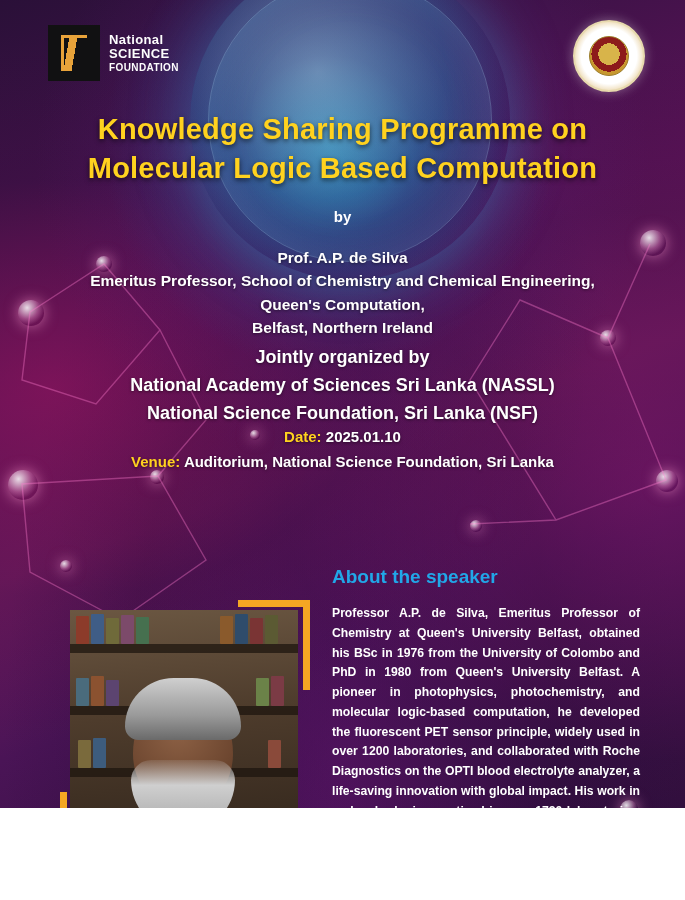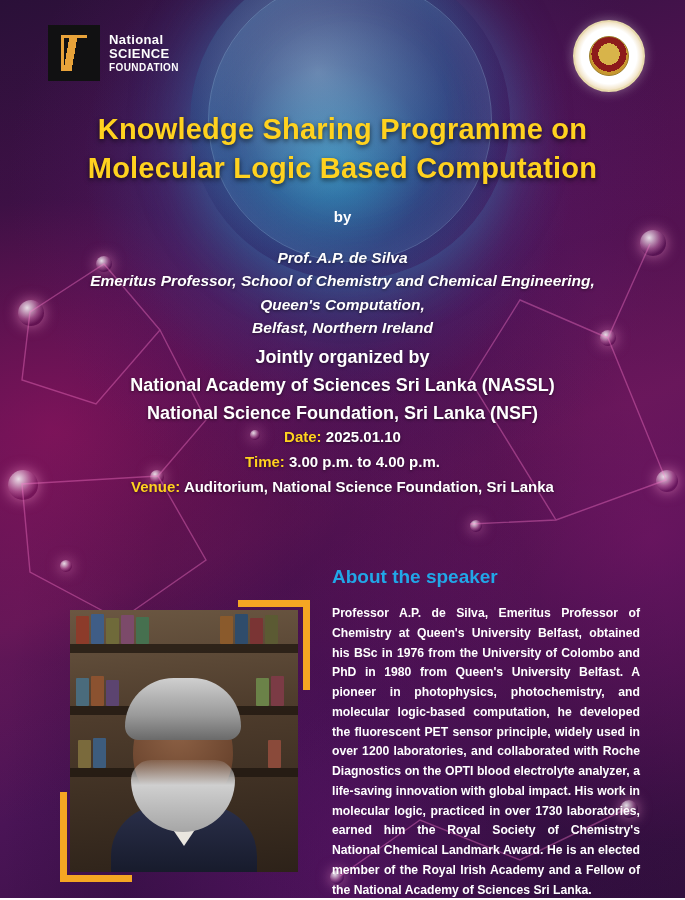--- a/index.html
+++ b/index.html
@@ -3,21 +3,21 @@
 <meta charset="utf-8">
 <style>
   * { box-sizing: border-box; }
   html, body {
     margin: 0; padding: 0;
     width: 685px; height: 900px;
     font-family: "Liberation Sans", sans-serif;
   }
   #poster {
     position: relative;
-    width: 685px; height: 898px;
+    width: 685px; height: 808px;
     overflow: hidden;
     background:
       radial-gradient(circle at 48% 18%, rgba(60,180,220,0.55) 0%, rgba(40,90,160,0.35) 12%, rgba(25,20,60,0.0) 30%),
       radial-gradient(circle at 50% 20%, rgba(20,160,200,0.35) 0%, rgba(90,30,120,0.25) 22%, rgba(0,0,0,0) 42%),
       radial-gradient(ellipse at 8% 48%, rgba(150,20,90,0.55) 0%, rgba(60,10,60,0.2) 35%, rgba(0,0,0,0) 60%),
       radial-gradient(ellipse at 95% 60%, rgba(120,20,100,0.55) 0%, rgba(40,10,50,0.2) 40%, rgba(0,0,0,0) 65%),
       radial-gradient(ellipse at 50% 95%, rgba(95,20,110,0.6) 0%, rgba(40,10,60,0.3) 45%, rgba(0,0,0,0) 70%),
       linear-gradient(160deg, #2a1038 0%, #3d1247 18%, #5b1358 38%, #6d1a5e 55%, #4a1456 72%, #33103f 100%);
     color: #ffffff;
   }
@@ -81,21 +81,21 @@
   
   #title-block { position: absolute; top: 110px; left: 0; right: 0; z-index: 6; text-align: center; }
   .title-line {
     font-size: 29px; font-weight: bold; color: #ffd21f; line-height: 1.35;
     text-shadow: 0 2px 5px rgba(0,0,0,.65);
     letter-spacing: .2px;
   }
   #by-text { margin-top: 20px; font-size: 15px; font-weight: bold; color: #ffffff; }
 
   #speaker-block { position: absolute; top: 246px; left: 0; right: 0; z-index: 6; text-align: center; }
-  #speaker-block .ln { font-size: 15.5px; font-weight: bold; line-height: 1.5; text-shadow: 0 1px 3px rgba(0,0,0,.5); font-style: italic; }
+  #speaker-block .ln { font-size: 15.5px; font-weight: bold; line-height: 1.5; text-shadow: 0 1px 3px rgba(0,0,0,.5); }
 
   #organizers { position: absolute; top: 344px; left: 0; right: 0; z-index: 6; text-align: center; }
   #organizers .ln { font-size: 18px; font-weight: bold; line-height: 1.55; text-shadow: 0 1px 3px rgba(0,0,0,.5); }
 
   #details { position: absolute; top: 425px; left: 0; right: 0; z-index: 6; text-align: center; }
   #details .ln { font-size: 15px; font-weight: bold; line-height: 1.65; text-shadow: 0 1px 3px rgba(0,0,0,.5); }
   .lbl { color: #ffd21f; }
 
   #audience { position: absolute; top: 500px; left: 0; right: 0; z-index: 6; text-align: center; }
   #audience .hd { font-size: 15px; font-weight: bold; font-style: italic; color: #ffd21f; }
@@ -210,24 +210,20 @@
   <div id="organizers">
     <div class="ln">Jointly organized by</div>
     <div class="ln">National Academy of Sciences Sri Lanka (NASSL)</div>
     <div class="ln">National Science Foundation, Sri Lanka (NSF)</div>
   </div>
 
   <div id="details">
     <div class="ln">
       <span class="lbl">Date:</span>
       <span>2025.01.10</span>
-    </div>
-    <div class="ln">
-      <span class="lbl">Time:</span>
-      <span>3.00 p.m. to 4.00 p.m.</span>
     </div>
     <div class="ln">
       <span class="lbl">Venue:</span>
       <span>Auditorium, National Science Foundation, Sri Lanka</span>
     </div>
   </div>
 
 
   <div id="photo-wrap">
     <div id="frame-tr"></div>

